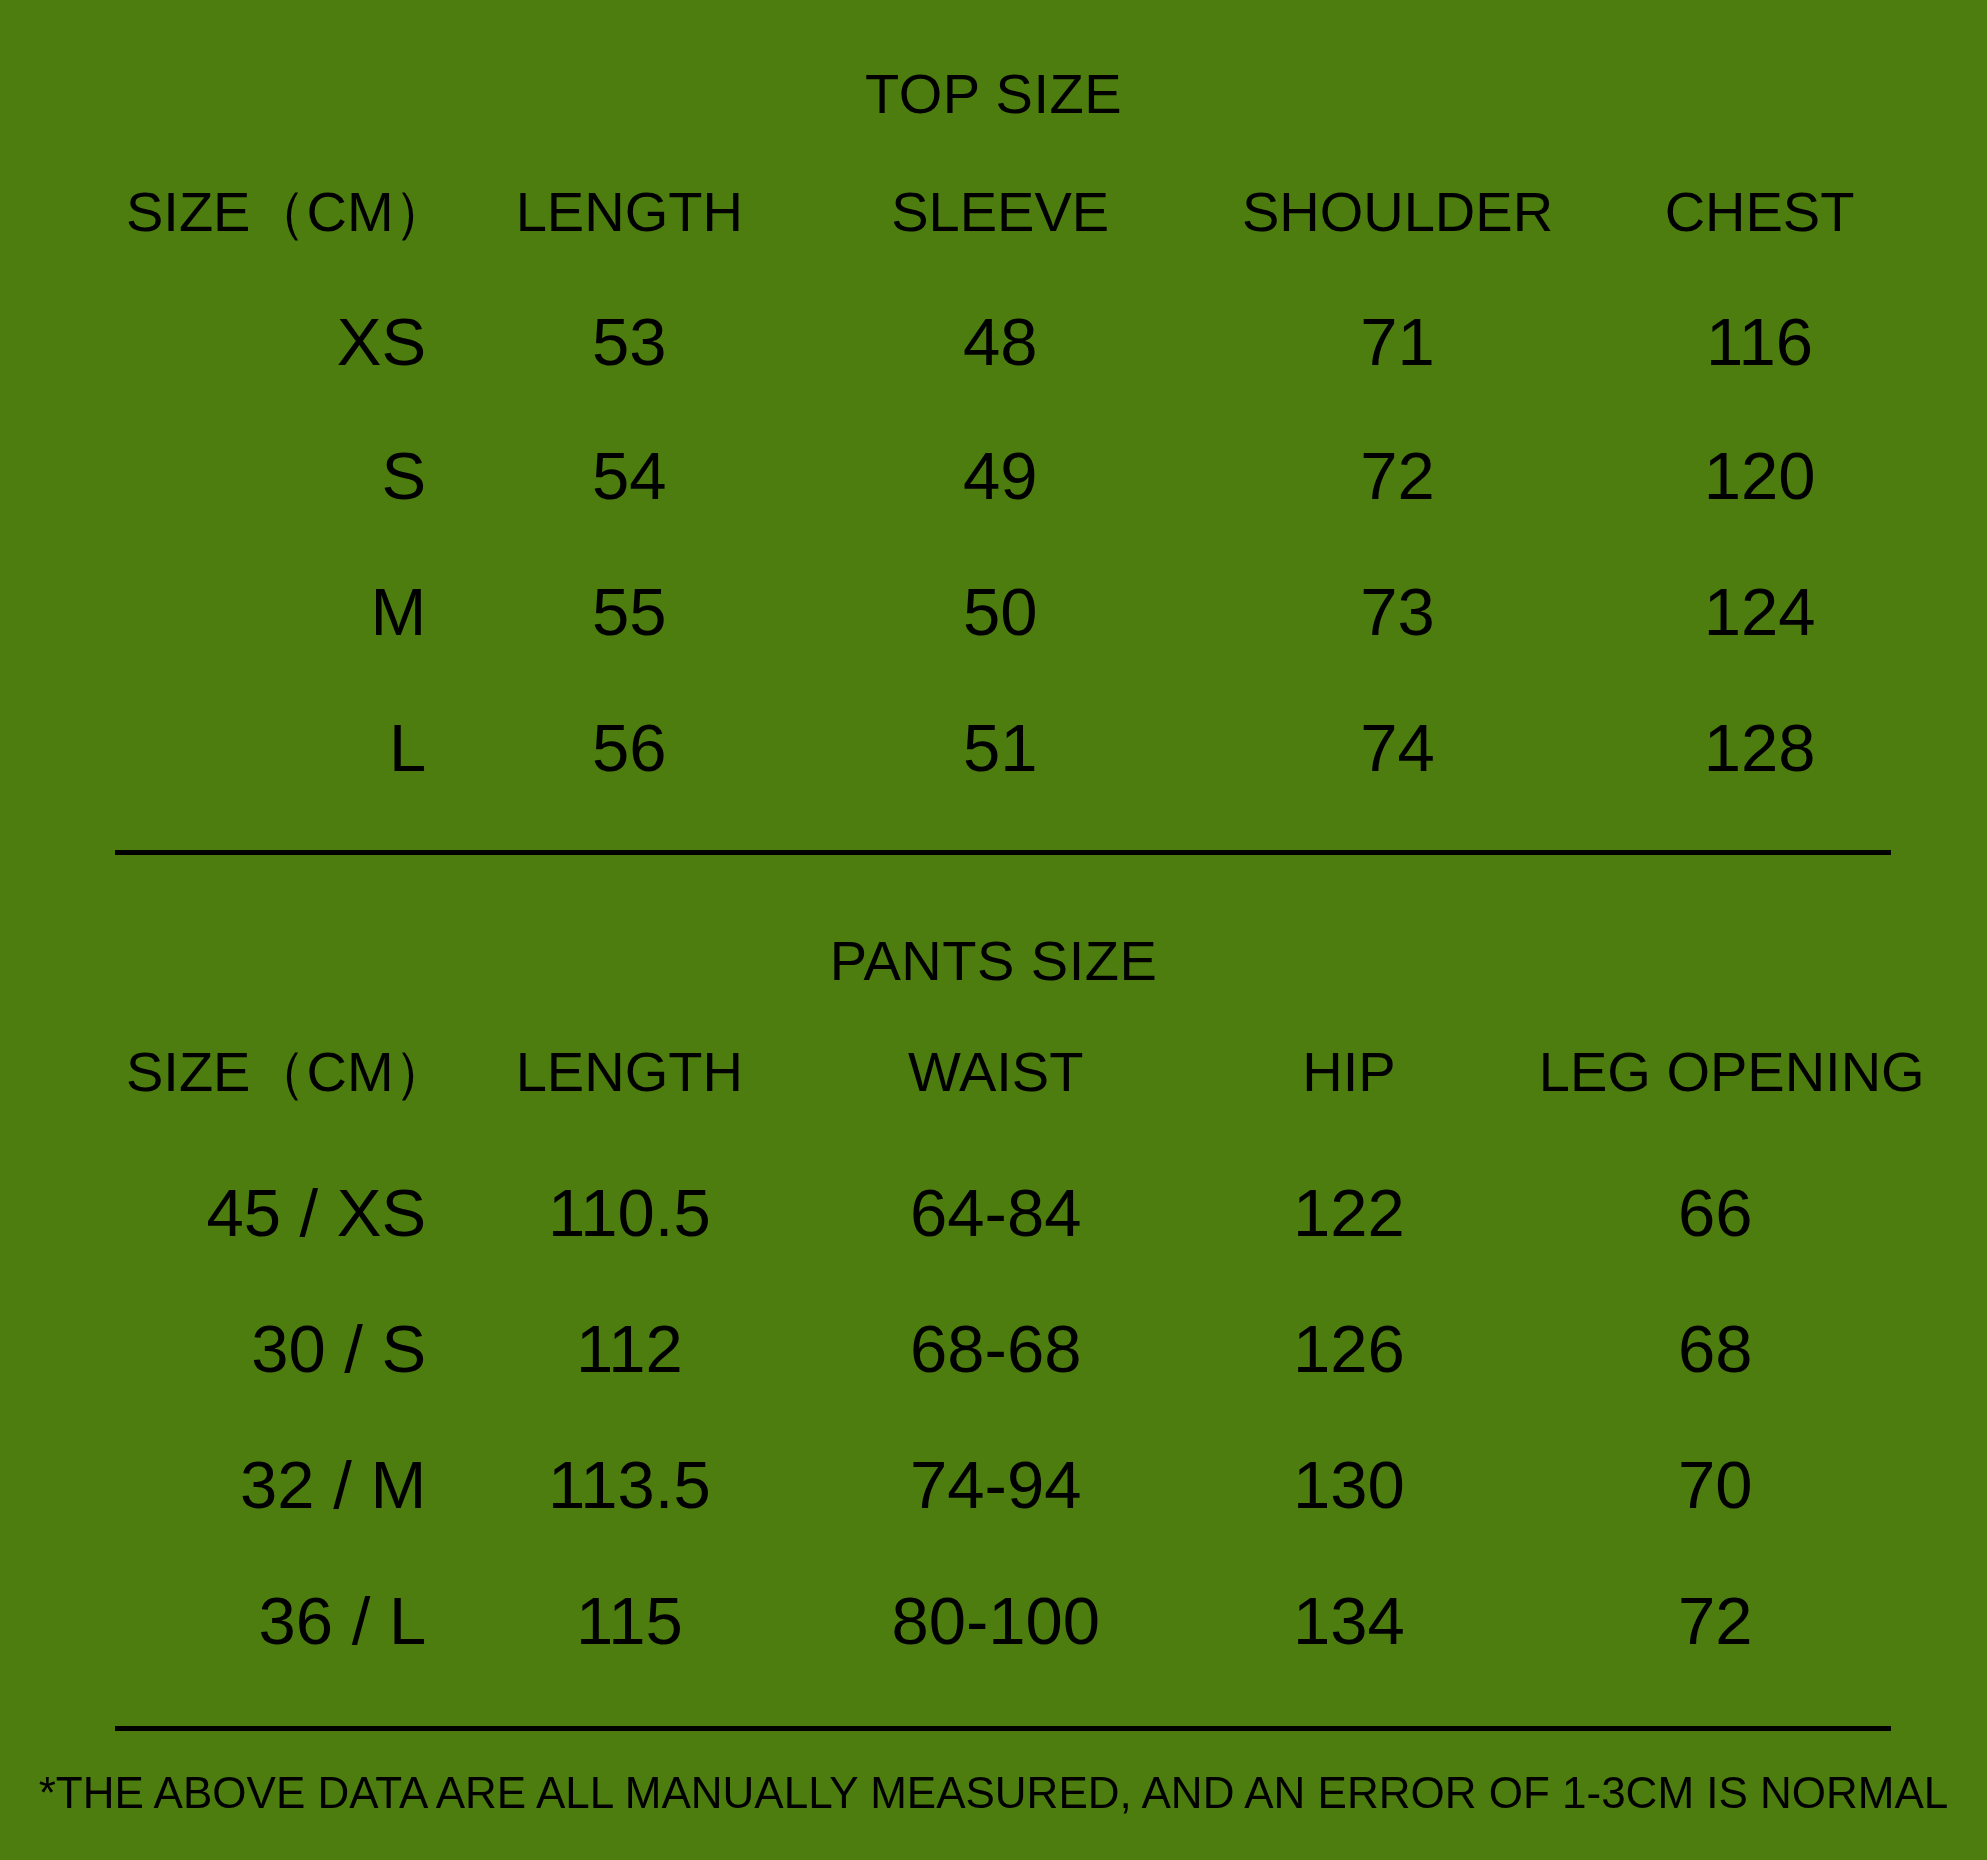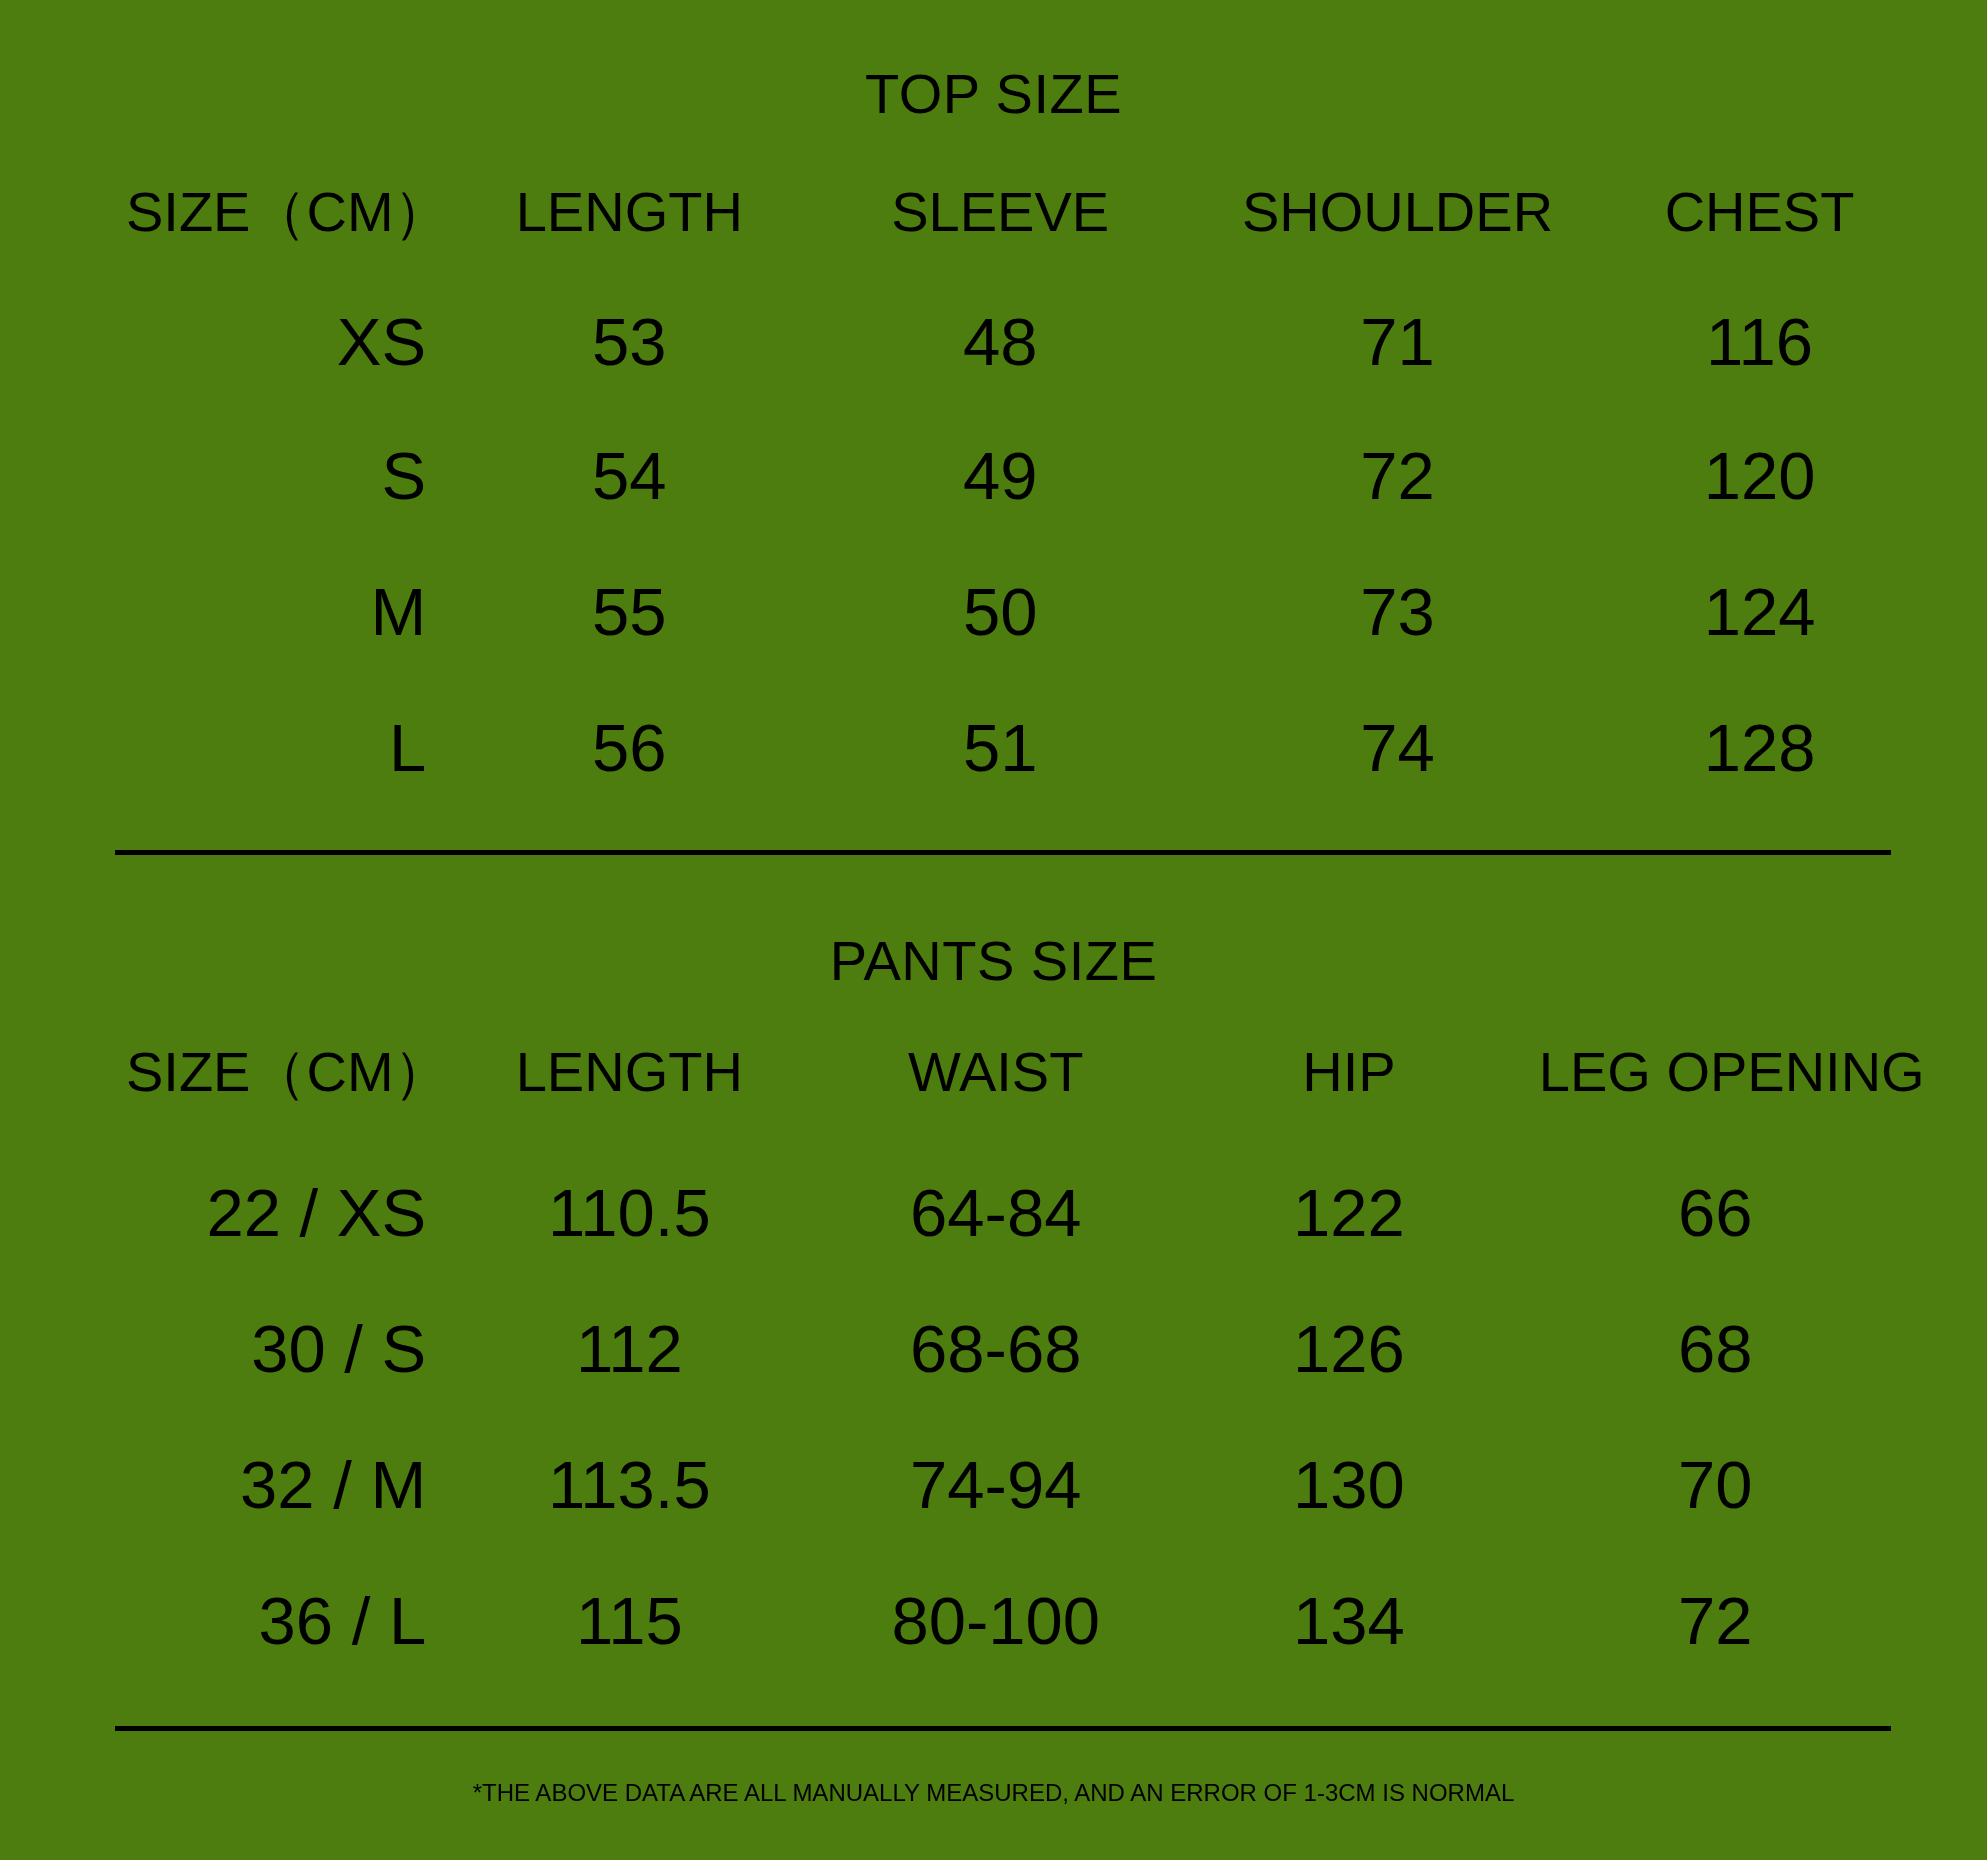--- a/index.html
+++ b/index.html
@@ -21,21 +21,21 @@
   }
   .grid.top{grid-template-columns:17% 23% 19% 26% 15%;}
   .grid.pants{grid-template-columns:17% 23% 18.5% 21.5% 20%;}
   .cell{text-align:center;white-space:nowrap;}
   .cell.first{text-align:right;}
   .hdr .cell{font-size:56px;line-height:56px;}
   .val .cell{font-size:67px;line-height:68px;}
   .divider{margin-left:115px;width:1776px;height:4.9px;background:#000;}
   .footnote{
     width:1987px;text-align:center;
-    font-size:24px;line-height:32px;
+    font-size:44px;line-height:32px;
   }
   .mt68{margin-top:66px}.mt64{margin-top:62px}.mt70{margin-top:68px}
   .mt80{margin-top:78px}.mt57{margin-top:55px}.mt81{margin-top:79px}
   .mt73{margin-top:71px}.mt47{margin-top:46px}
 </style>
 </head>
 <body>
 
 <div class="page">
 
@@ -90,21 +90,21 @@
 
     <div class="grid pants hdr mt57">
       <div class="cell first">SIZE（CM）</div>
       <div class="cell">LENGTH</div>
       <div class="cell">WAIST</div>
       <div class="cell">HIP</div>
       <div class="cell">LEG OPENING</div>
     </div>
 
     <div class="grid pants val mt81">
-      <div class="cell first">22 / XS</div>
+      <div class="cell first">45 / XS</div>
       <div class="cell">110.5</div>
       <div class="cell">64-84</div>
       <div class="cell">122</div>
       <div class="cell">66</div>
     </div>
 
     <div class="grid pants val mt70">
       <div class="cell first">30 / S</div>
       <div class="cell">112</div>
       <div class="cell">68-68</div>

